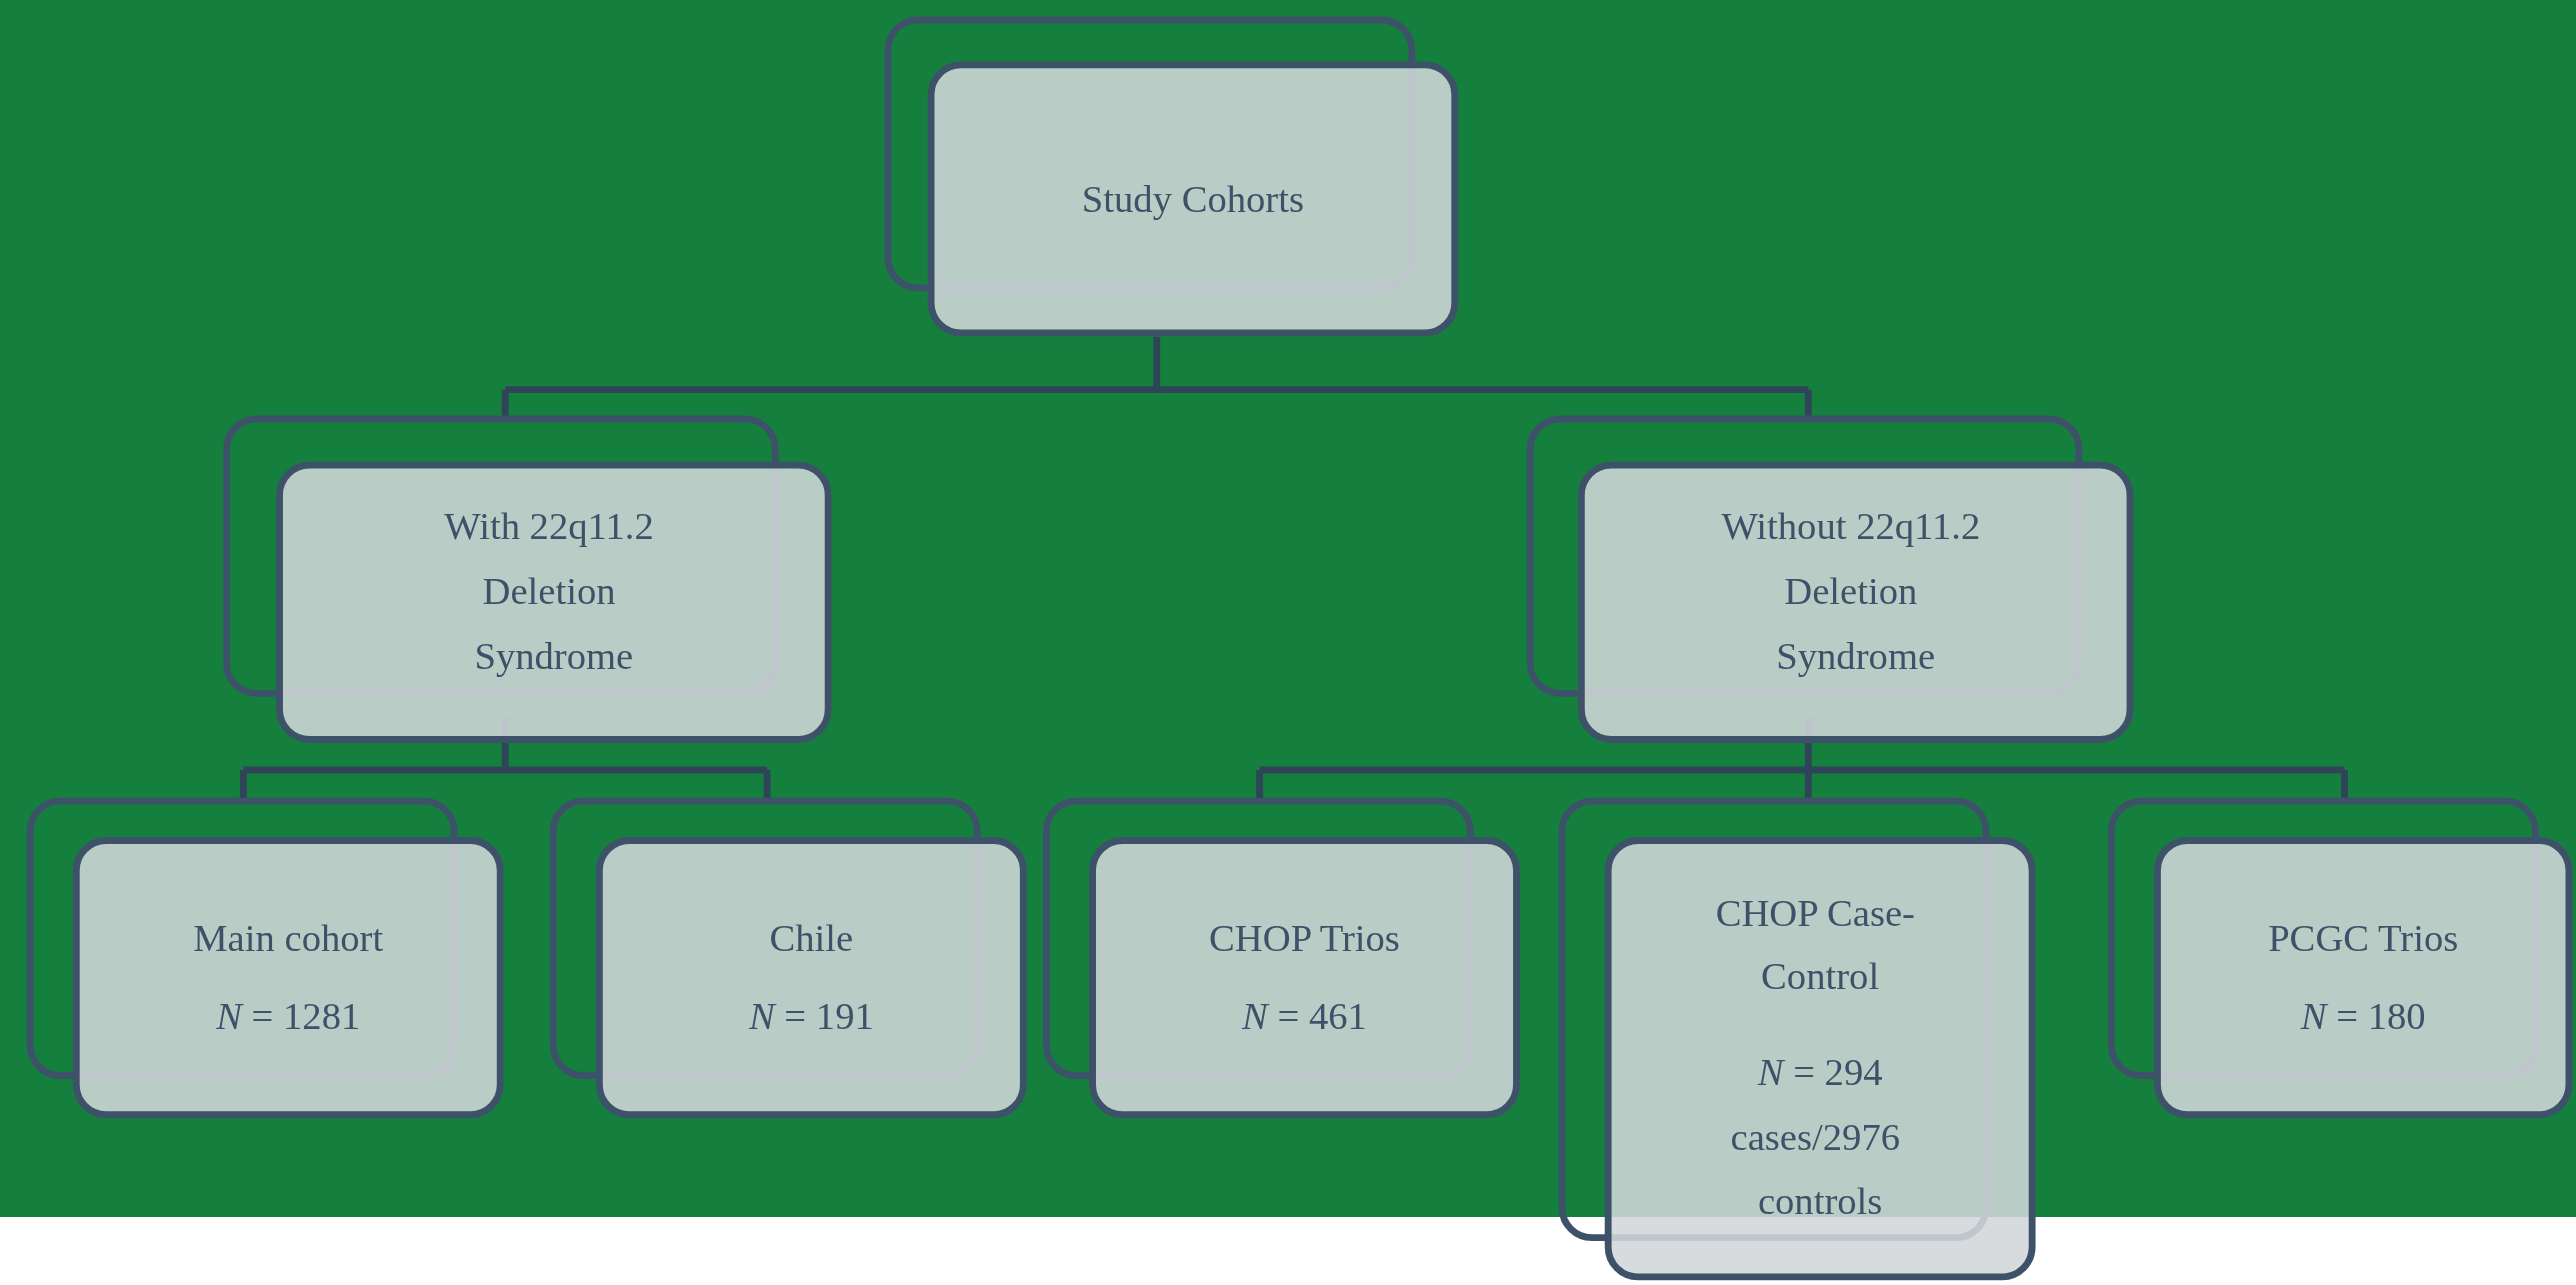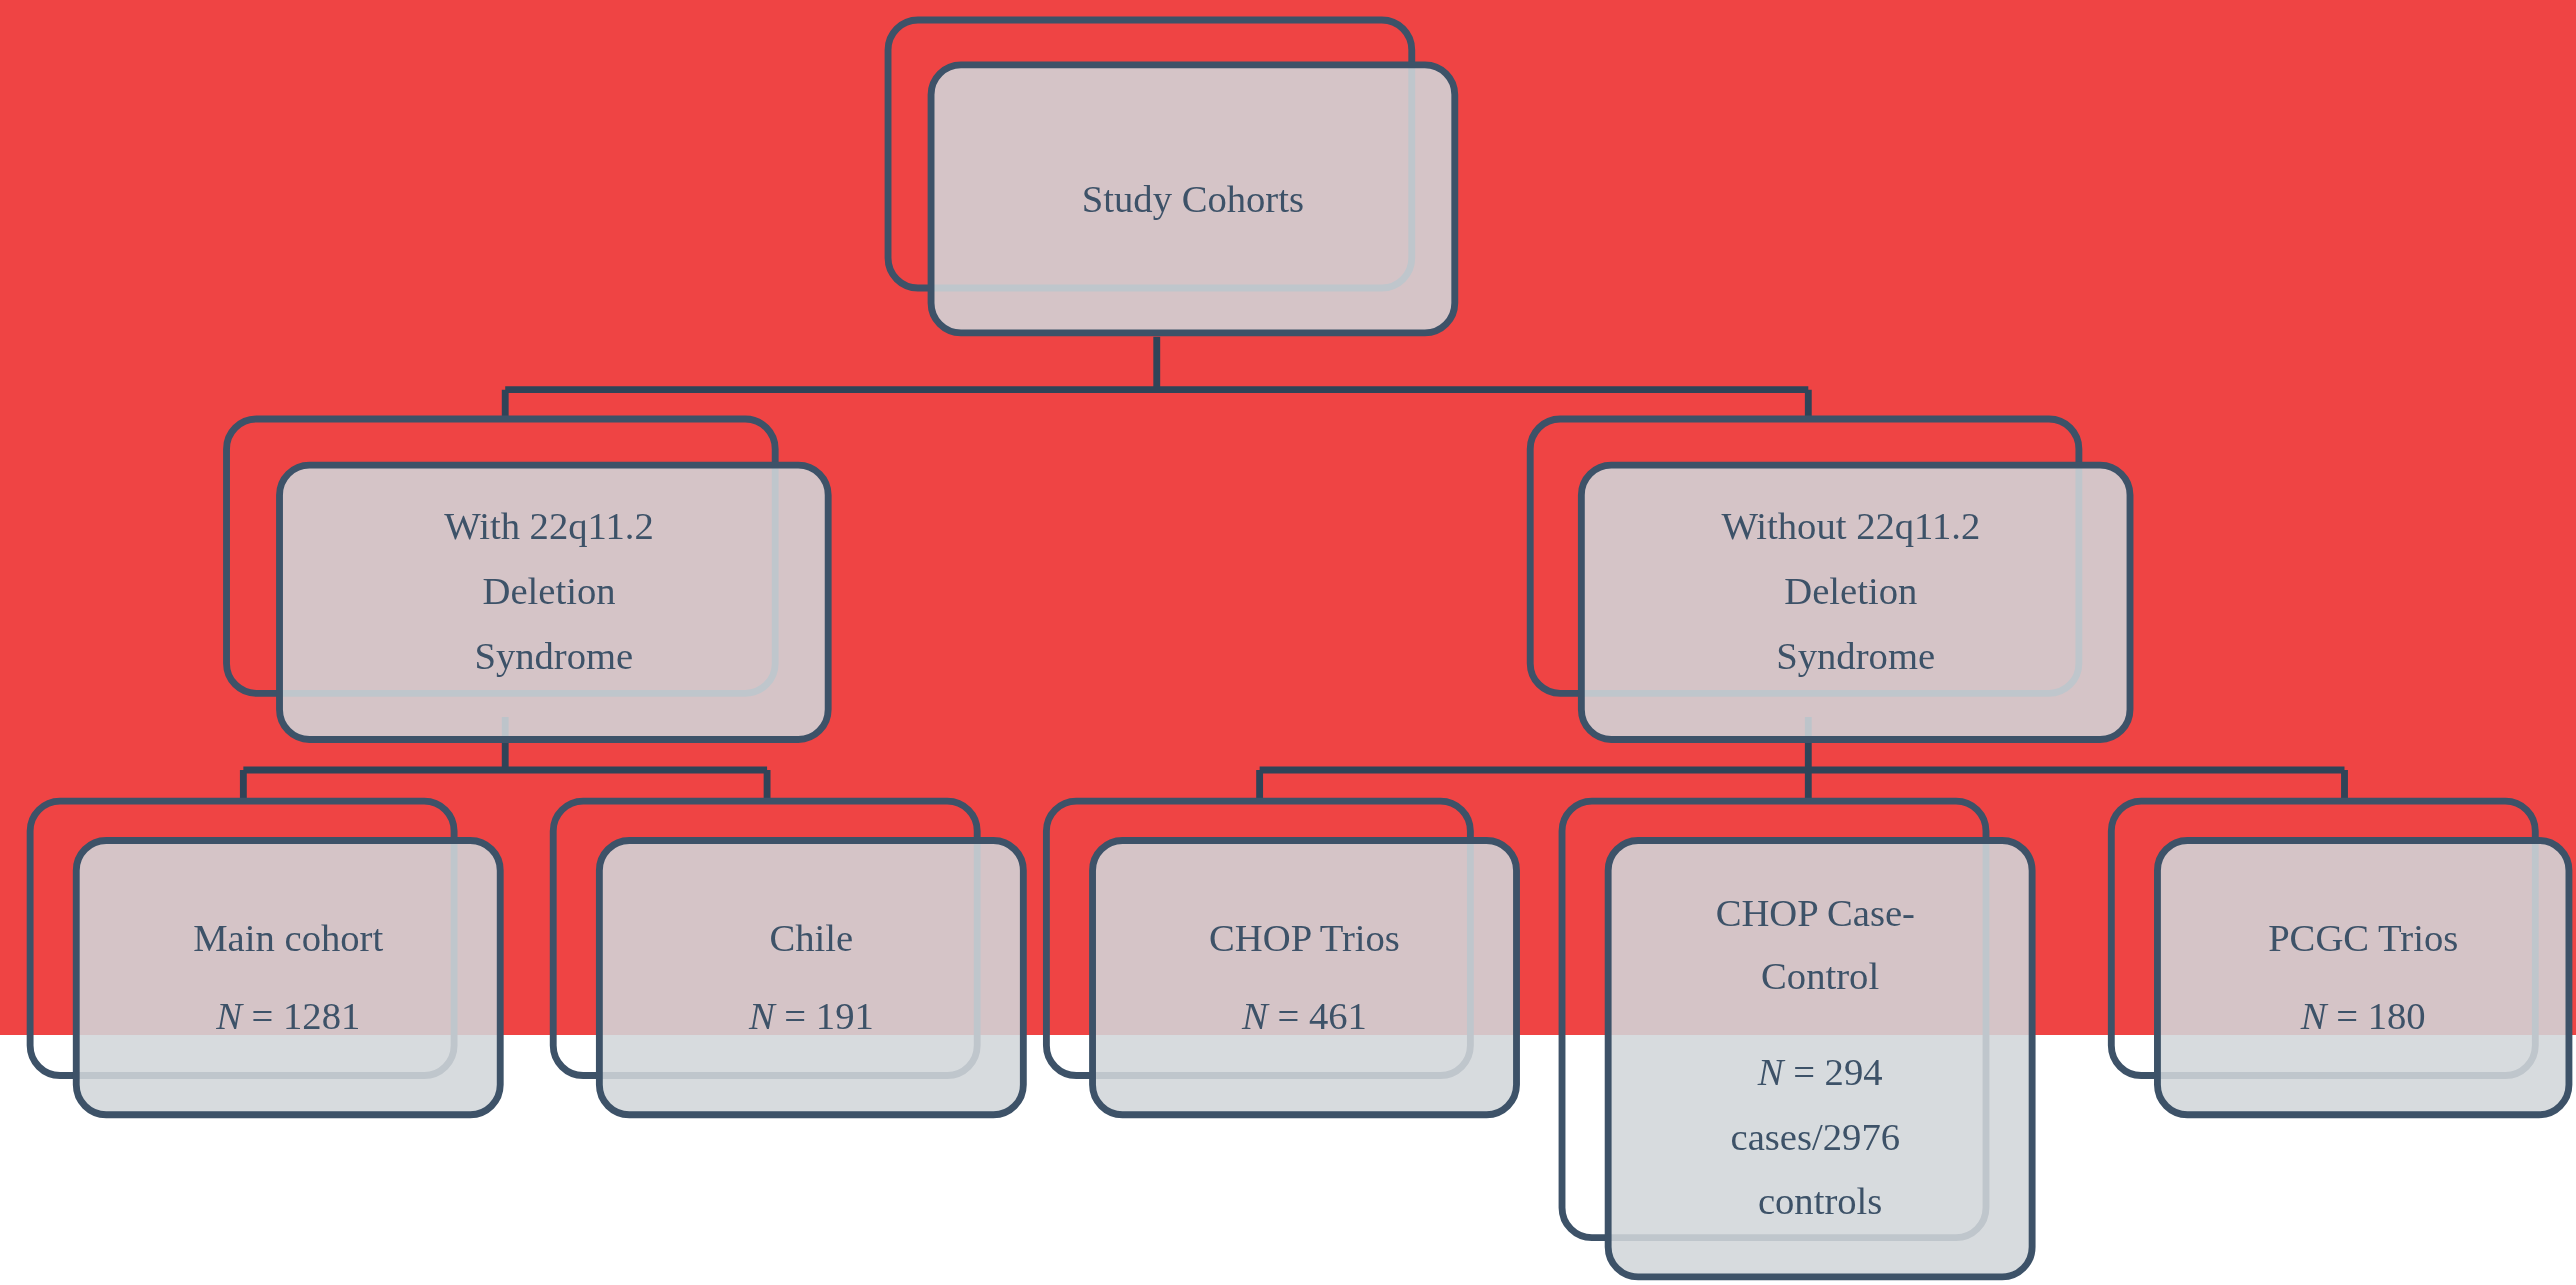--- a/index.html
+++ b/index.html
@@ -10,22 +10,22 @@
   }
   body {
     width: 2576px;
     height: 1285px;
     overflow: hidden;
     font-family: "Liberation Serif", "DejaVu Serif", serif;
   }
   #diagram-root {
     position: relative;
     width: 2576px;
-    height: 1035px;
-    background: #ef4444;
+    height: 1217px;
+    background: #15803d;
   }
   svg#flowchart {
     display: block;
     width: 2576px;
     height: 1285px;
   }
   .node-label {
     font-family: "Liberation Serif", "DejaVu Serif", serif;
     fill: #3d5268;
     font-size: 62px;

